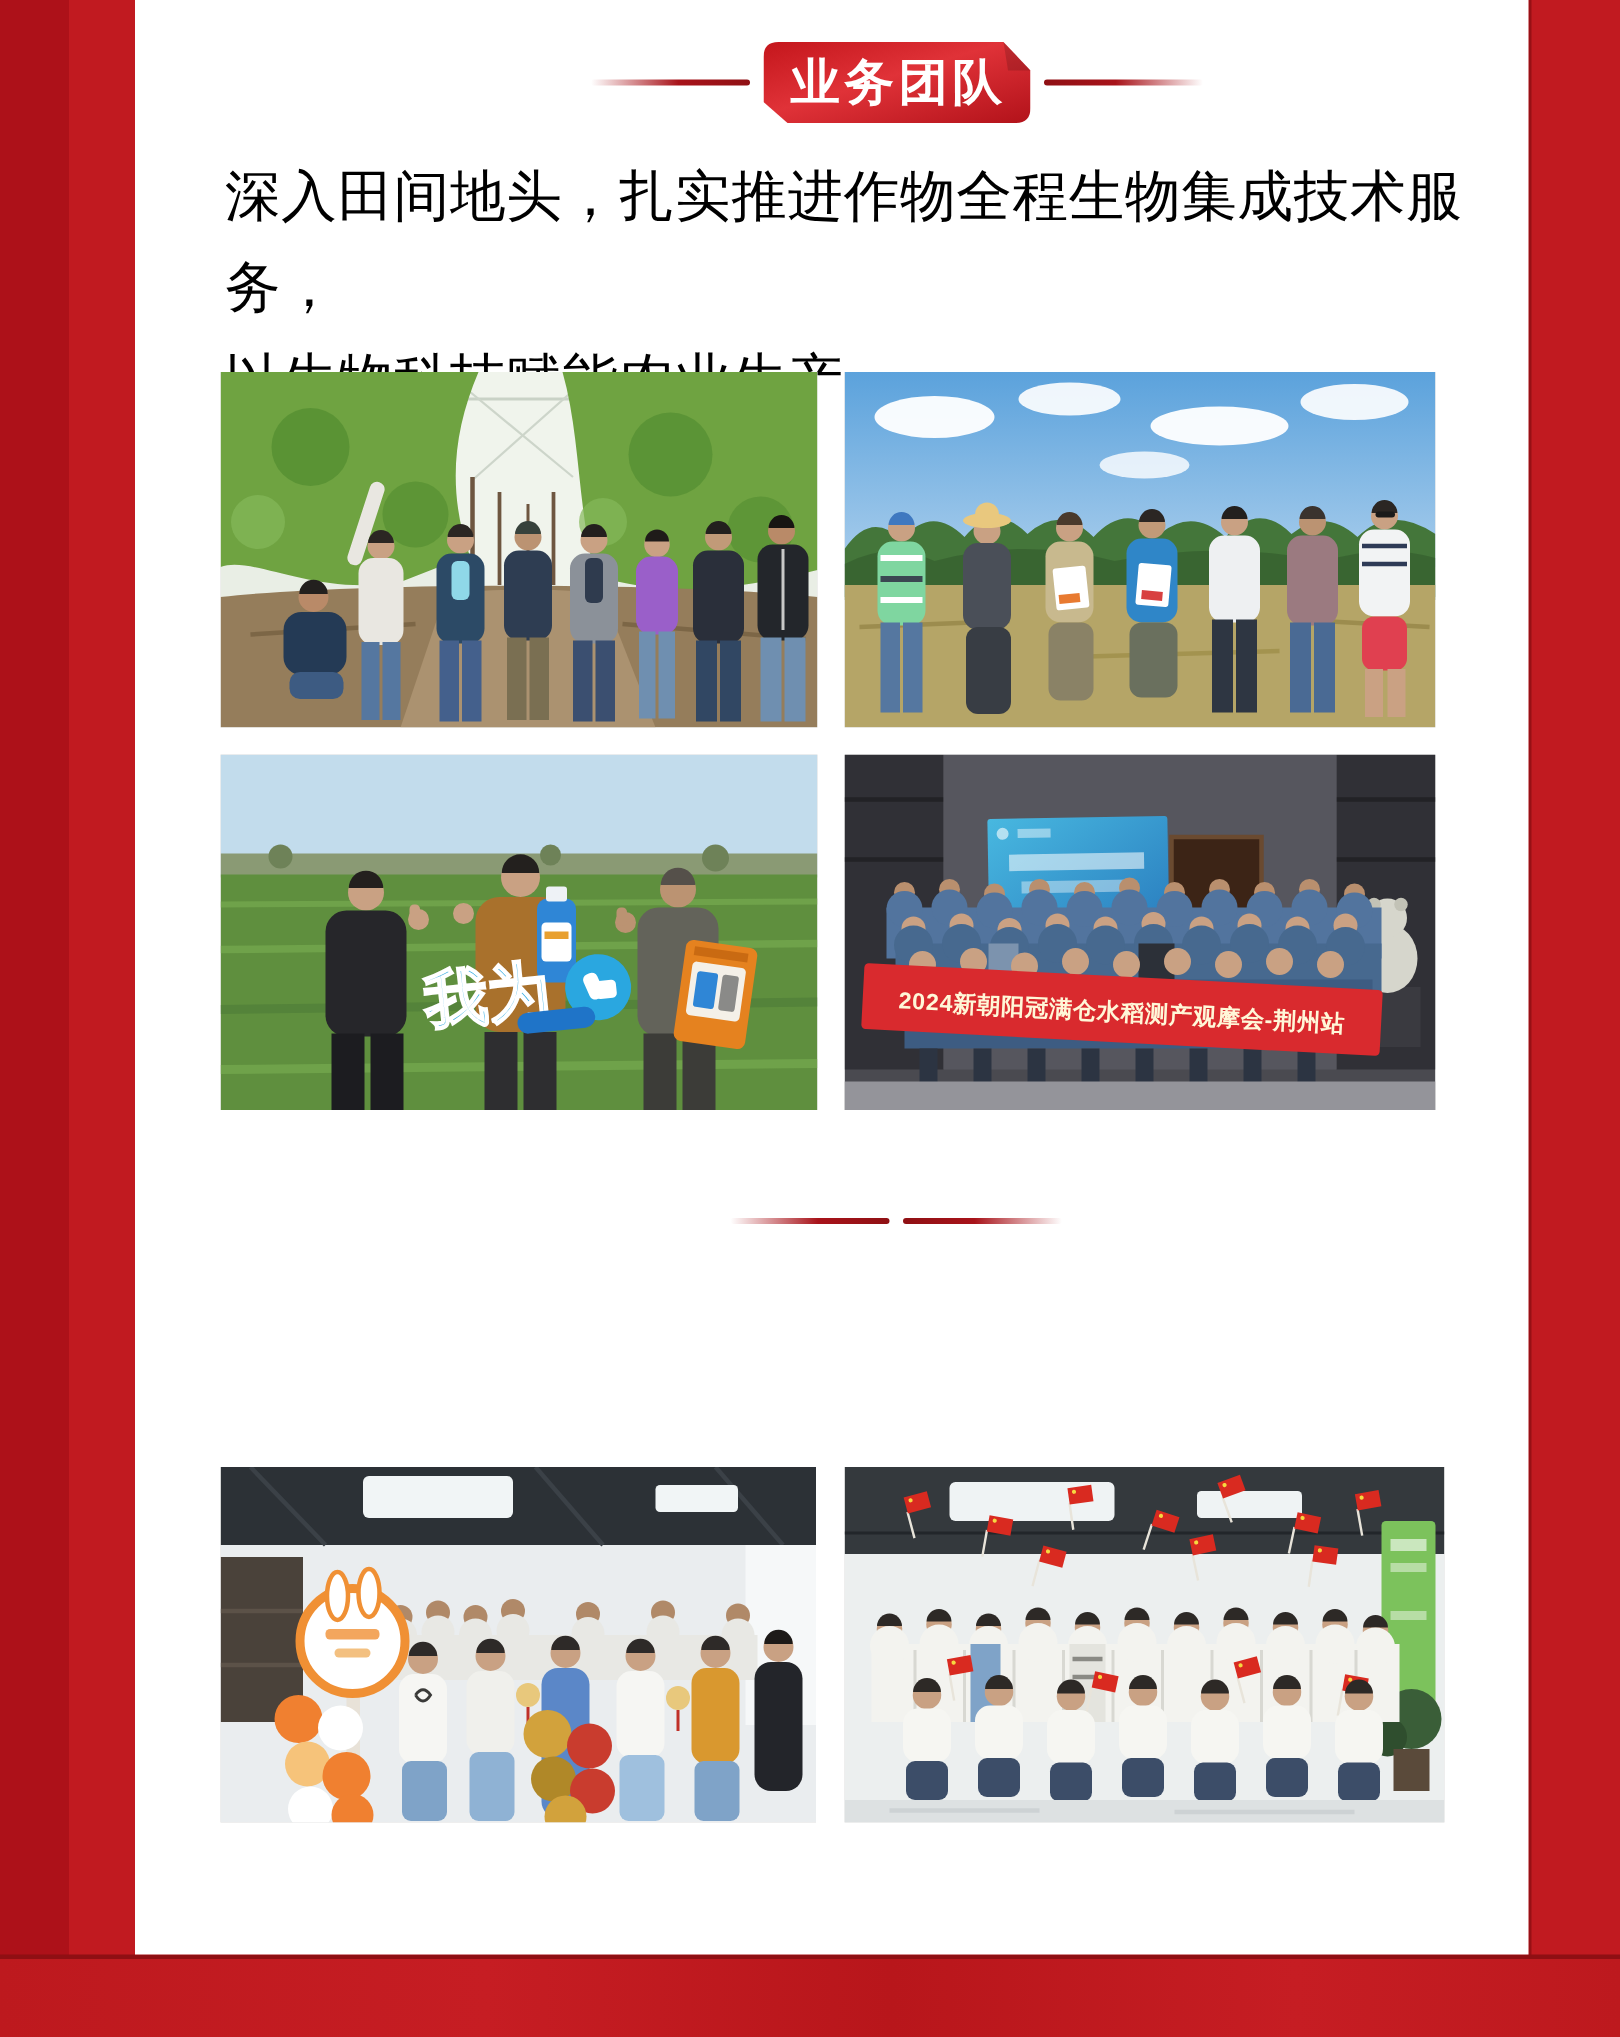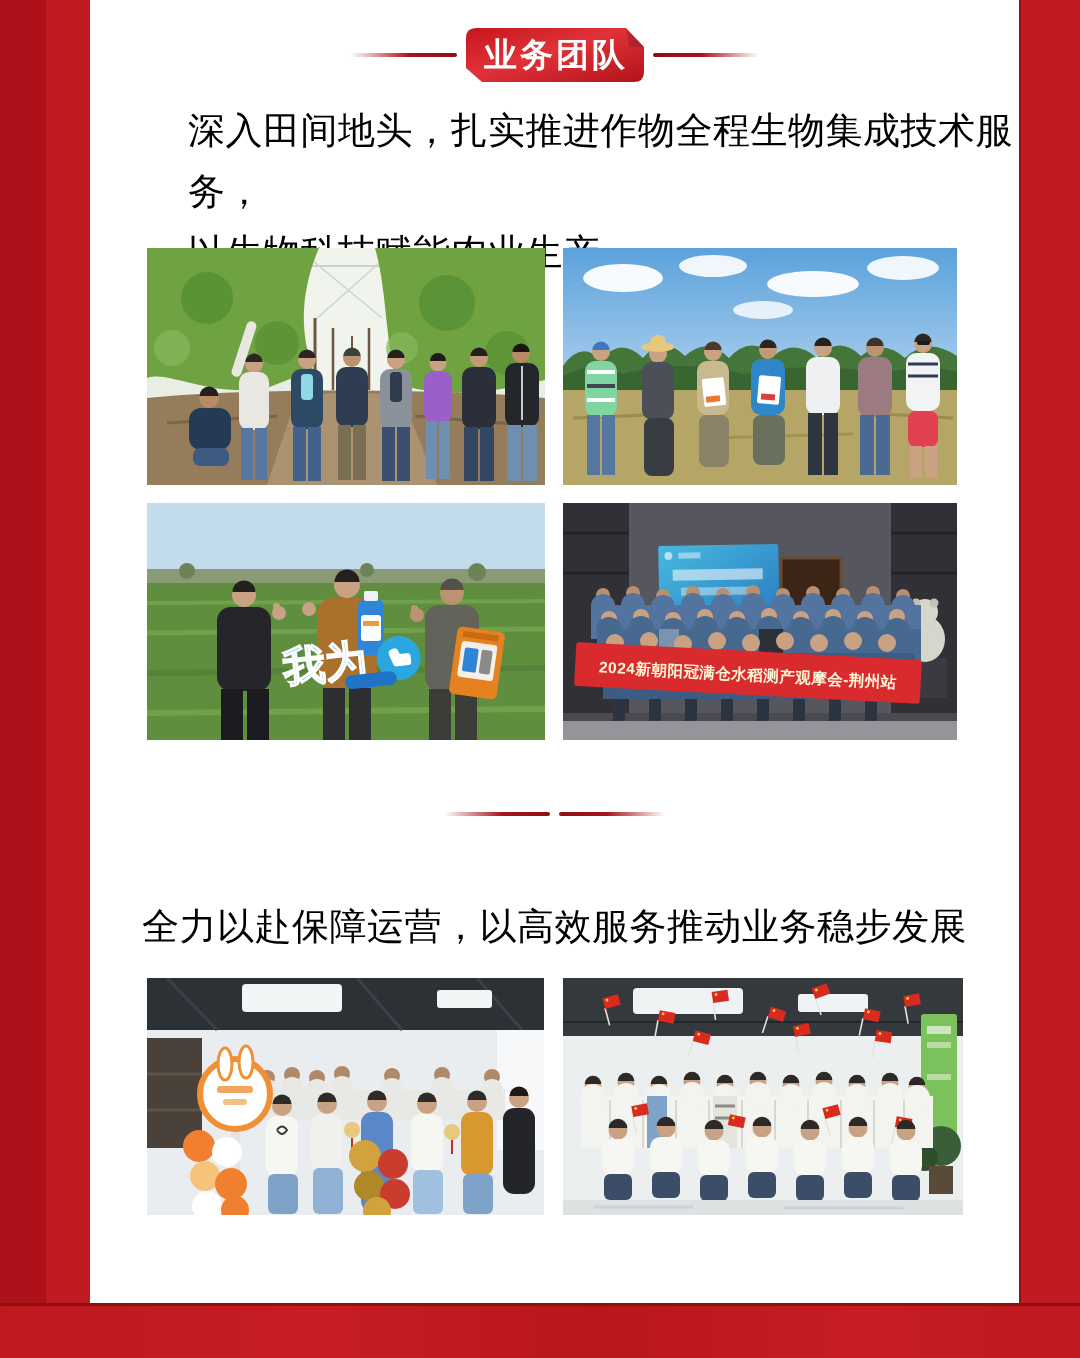--- a/index.html
+++ b/index.html
@@ -8,35 +8,35 @@
   .band-left{position:absolute;left:0;top:0;width:90px;height:1358px;
         background:linear-gradient(90deg,#ad1119 0,#ad1119 46px,#c11a20 46px,#c11a20 100%);}
   .band-right{position:absolute;right:0;top:0;width:61px;height:1358px;background:#c11a20;
         border-left:2px solid #971015;box-sizing:border-box;}
   .band-bottom{position:absolute;left:0;top:1303px;width:1080px;height:55px;
         background:linear-gradient(90deg,#bd191e,#c61d23 30%,#b8161b 55%,#c61d23 80%,#bd191e);
         border-top:3px solid #8f0f13;box-sizing:border-box;}
   .card{position:absolute;left:90px;top:0;width:929px;height:1303px;background:#ffffff;}
 
   .badge-row{position:absolute;left:0;width:929px;display:flex;justify-content:center;
-        align-items:center;gap:9px;}
+        align-items:center;gap:9px;padding-left:43px;}
   .badge-row.first{top:28px;}
   .badge-row.second{top:812px;}
   .badge-line{width:106px;height:4px;border-radius:2px;}
   .badge-line.left{background:linear-gradient(90deg,rgba(168,19,24,0),#a8131a 55%,#8f1014);}
   .badge-line.right{background:linear-gradient(270deg,rgba(168,19,24,0),#a8131a 55%,#8f1014);}
   .badge{position:relative;width:178px;height:54px;}
   .badge svg{position:absolute;left:0;top:0;width:178px;height:54px;}
   .badge-label{position:absolute;left:0;top:0;width:100%;height:54px;line-height:54px;
         text-align:center;color:#ffffff;font-size:33px;font-weight:bold;letter-spacing:3px;
         text-indent:3px;}
 
   .intro{position:absolute;color:#000000;font-size:37px;line-height:61px;font-weight:400;
         letter-spacing:0.5px;}
-  .intro.first{left:60px;top:100px;width:840px;text-align:left;margin-left:38px;}
+  .intro.first{left:60px;top:100px;width:840px;text-align:left;}
   .intro.second{left:0;top:896px;width:929px;text-align:center;}
 
   figure.photo{position:absolute;margin:0;overflow:hidden;background:#dddddd;}
   figure.photo svg{display:block;width:100%;height:100%;}
   .ph-1{left:57px;top:248px;width:398px;height:237px;}
   .ph-2{left:473px;top:248px;width:394px;height:237px;}
   .ph-3{left:57px;top:503px;width:398px;height:237px;}
   .ph-4{left:473px;top:503px;width:394px;height:237px;}
   .ph-5{left:57px;top:978px;width:397px;height:237px;}
   .ph-6{left:473px;top:978px;width:400px;height:237px;}
@@ -417,21 +417,20 @@
           <text x="185" y="177" text-anchor="middle" font-size="15.5" font-weight="bold" fill="#fff7d8" letter-spacing="0.5">2024新朝阳冠满仓水稻测产观摩会-荆州站</text>
         </g>
       </svg>
     </figure>
 
     <div class="badge-row second">
       <div class="badge-line left"></div>
       <div class="badge-line right"></div>
     </div>
 
-    <div class="intro second">全力以赴保障运营，以高效服务推动业务稳步发展</div>
 
     <figure class="photo ph-5" aria-label="办公室中秋活动合影">
       <svg viewBox="0 0 397 237">
         <rect width="397" height="237" fill="#eaedef"></rect>
         <rect x="0" y="0" width="397" height="52" fill="#2c3136"></rect>
         <line x1="20" y1="0" x2="70" y2="52" stroke="#3b4147" stroke-width="3"></line>
         <line x1="210" y1="0" x2="255" y2="52" stroke="#3b4147" stroke-width="3"></line>
         <line x1="330" y1="0" x2="375" y2="52" stroke="#3b4147" stroke-width="3"></line>
         <rect x="95" y="6" width="100" height="28" rx="4" fill="#f1f5f6"></rect>
         <rect x="290" y="12" width="55" height="18" rx="3" fill="#f1f5f6"></rect>

